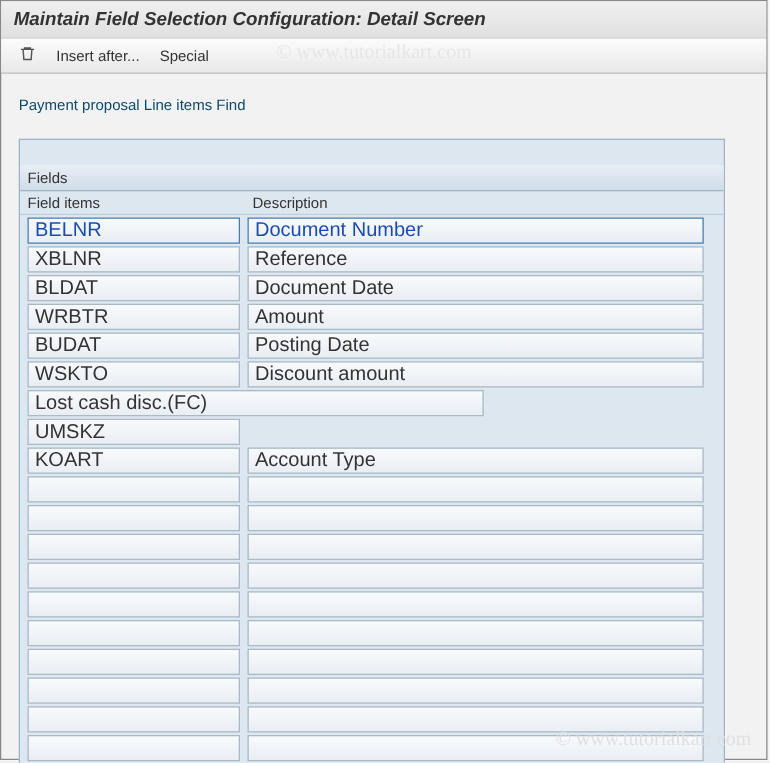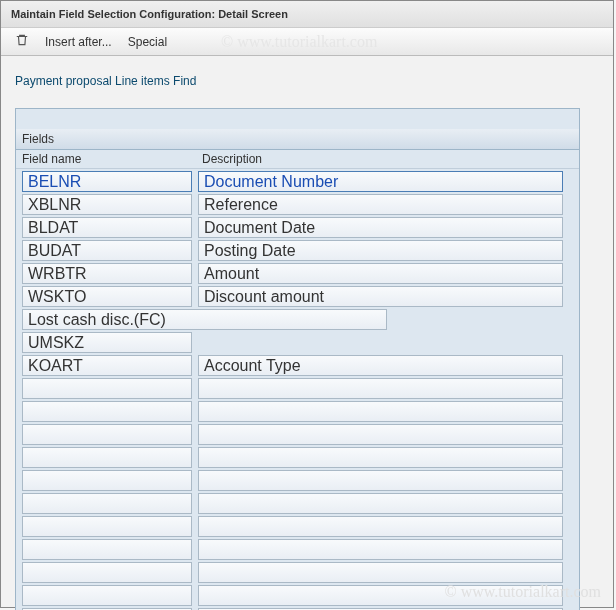--- a/index.html
+++ b/index.html
@@ -23,21 +23,22 @@
       background: #f2f2f2;
       position: relative;
     }
     .title-bar {
       background: linear-gradient(to bottom, #f0f0f0, #e0e0e0);
       padding: 6px 10px;
       border-bottom: 1px solid #ccc;
     }
     .title-text {
       font-weight: bold;
-      font-size: 11px;
+      font-style: italic;
+      font-size: 15px;
       color: #333;
     }
     .toolbar {
       background: linear-gradient(to bottom, #fcfcfc, #e8e8e8);
       padding: 4px 8px;
       border-bottom: 1px solid #bbb;
       display: flex;
       align-items: center;
       gap: 4px;
       height: 28px;
@@ -158,43 +159,43 @@
     <span class="toolbar-btn">Insert after...</span>
     <span class="toolbar-btn">Special</span>
   </div>
 
   <div class="content">
     <a href="#" class="link-text">Payment proposal Line items Find</a>
 
     <div class="fields-box">
       <div class="fields-header">Fields</div>
       <div class="fields-columns">
-        <div class="col-fieldname">Field name</div>
+        <div class="col-fieldname">Field items</div>
         <div class="col-description">Description</div>
       </div>
       <div class="fields-rows" id="fields-rows">
       <div class="field-row">
             <input class="field-input fieldname selected" value="BELNR" style="">
             <input class="field-input description selected" value="Document Number" style="">
           </div>
           <div class="field-row">
             <input class="field-input fieldname" value="XBLNR" style="">
             <input class="field-input description" value="Reference" style="">
           </div>
           <div class="field-row">
             <input class="field-input fieldname" value="BLDAT" style="">
             <input class="field-input description" value="Document Date" style="">
           </div>
           <div class="field-row">
+            <input class="field-input fieldname" value="WRBTR" style="">
+            <input class="field-input description" value="Amount" style="">
+          </div>
+          <div class="field-row">
             <input class="field-input fieldname" value="BUDAT" style="">
             <input class="field-input description" value="Posting Date" style="">
-          </div>
-          <div class="field-row">
-            <input class="field-input fieldname" value="WRBTR" style="">
-            <input class="field-input description" value="Amount" style="">
           </div>
           <div class="field-row">
             <input class="field-input fieldname" value="WSKTO" style="">
             <input class="field-input description" value="Discount amount" style="">
           </div>
           <div class="field-row">
             <input class="field-input description" value="Lost cash disc.(FC)" style="">
           </div>
           <div class="field-row">
             <input class="field-input fieldname" value="UMSKZ" style="">

